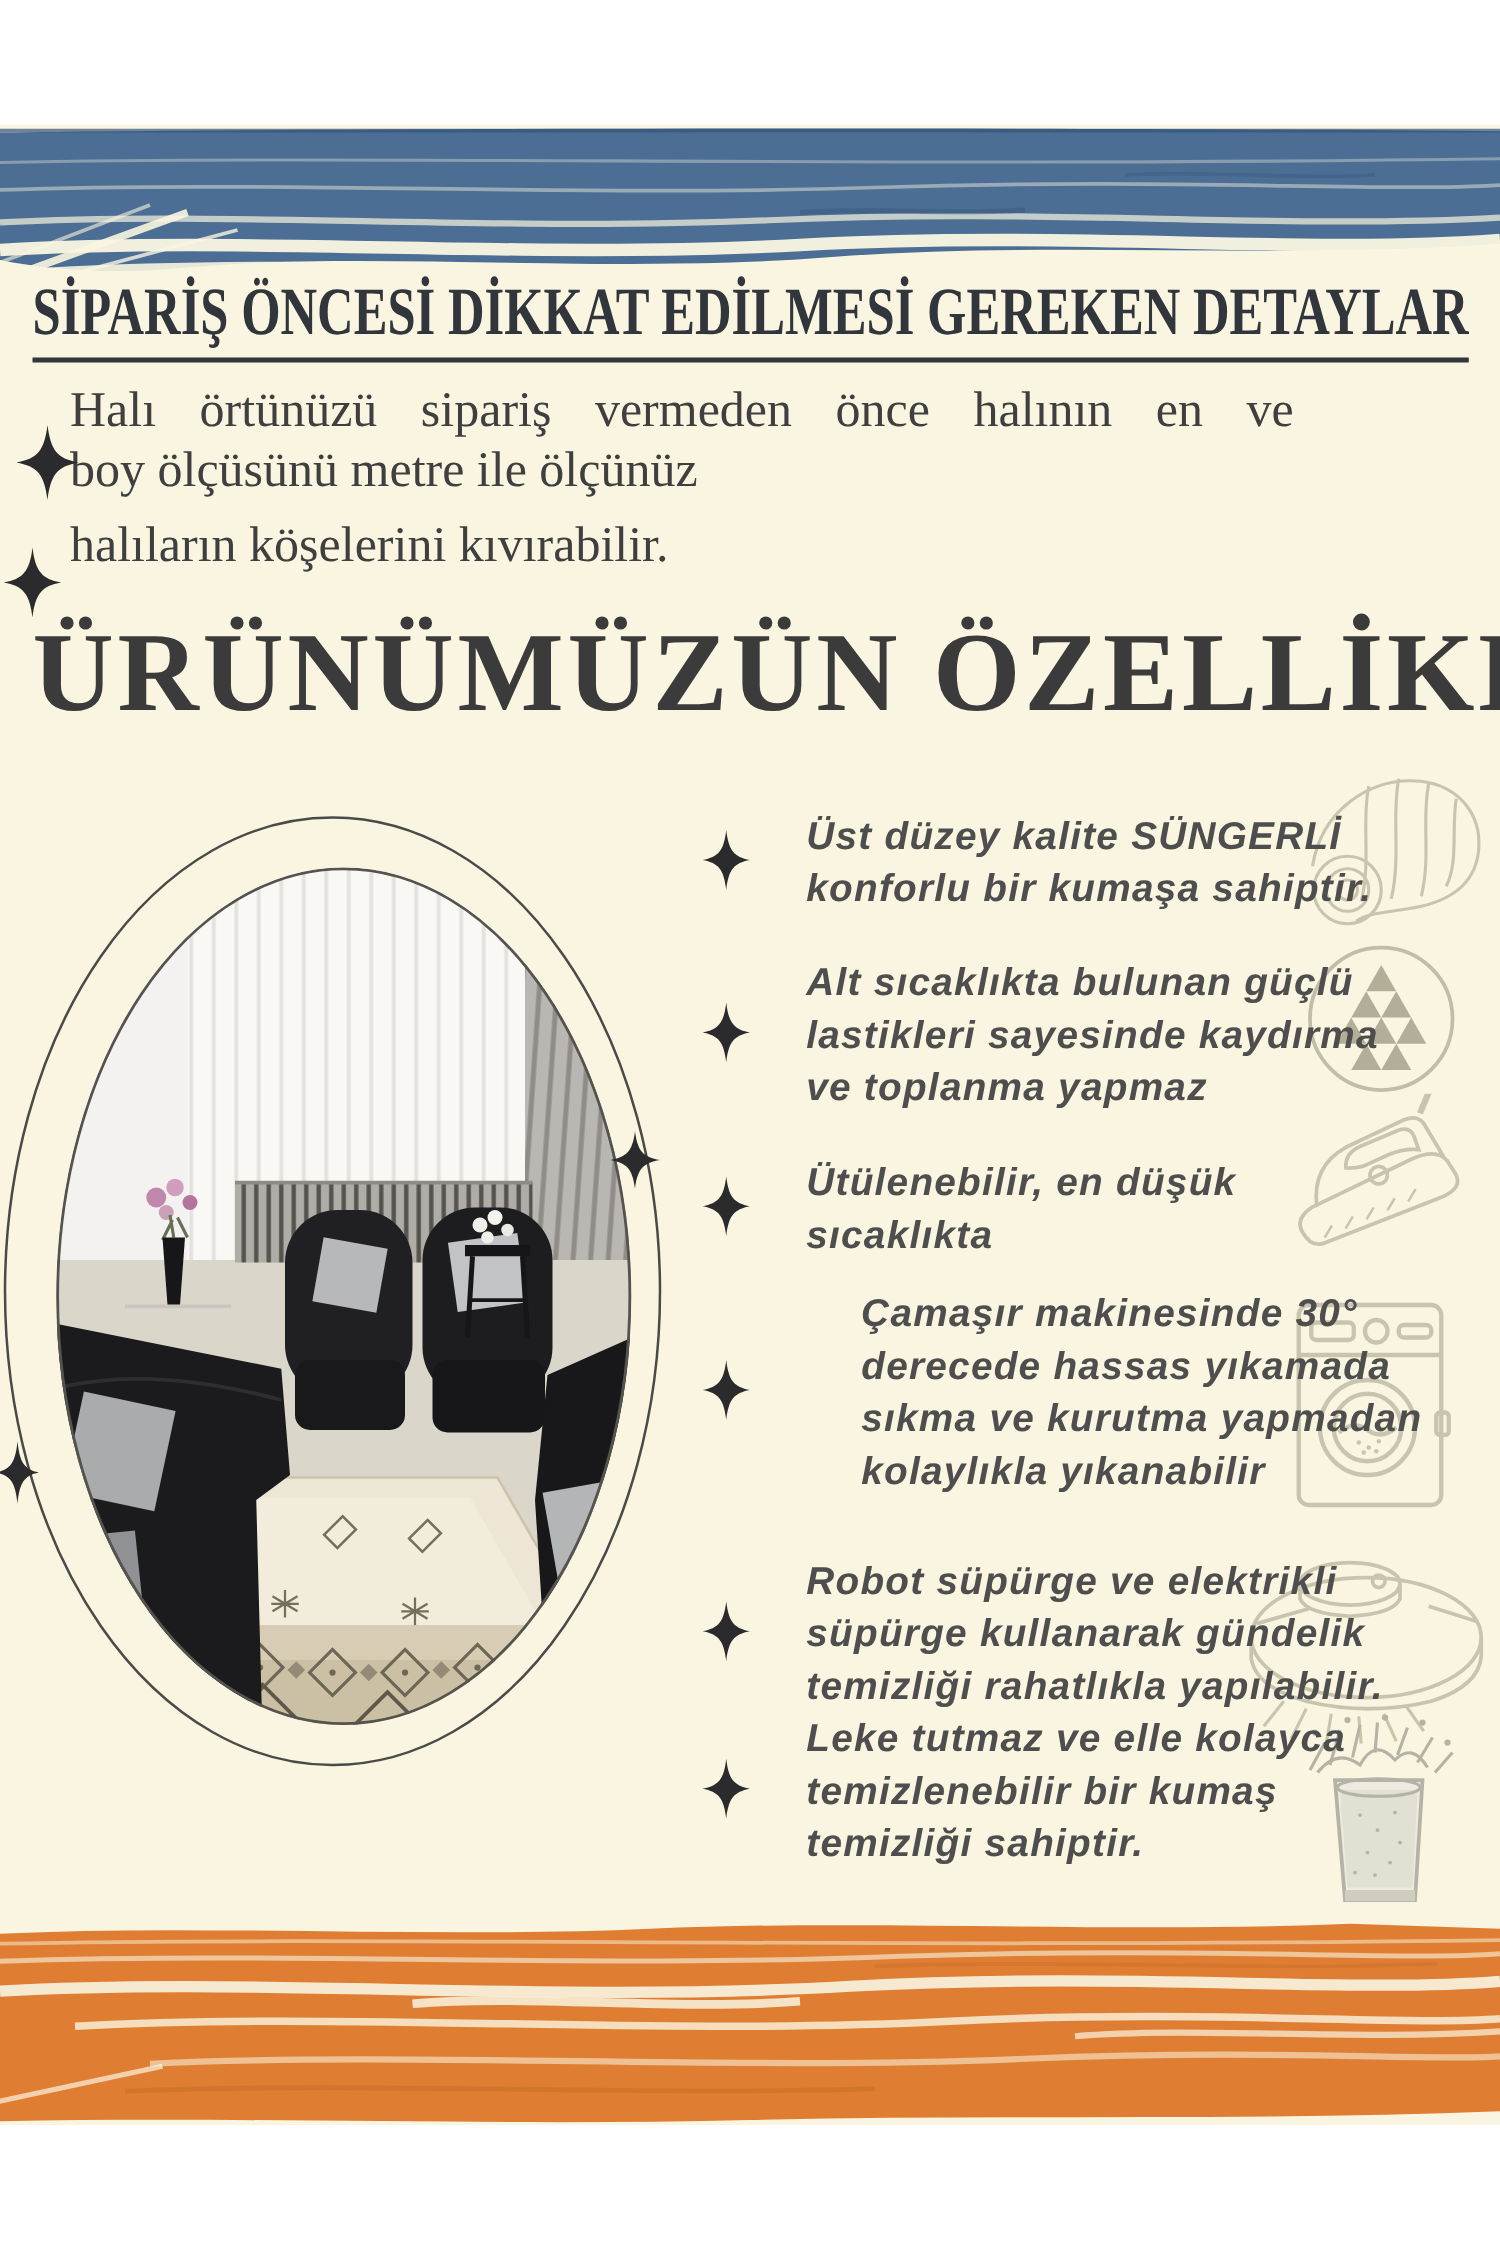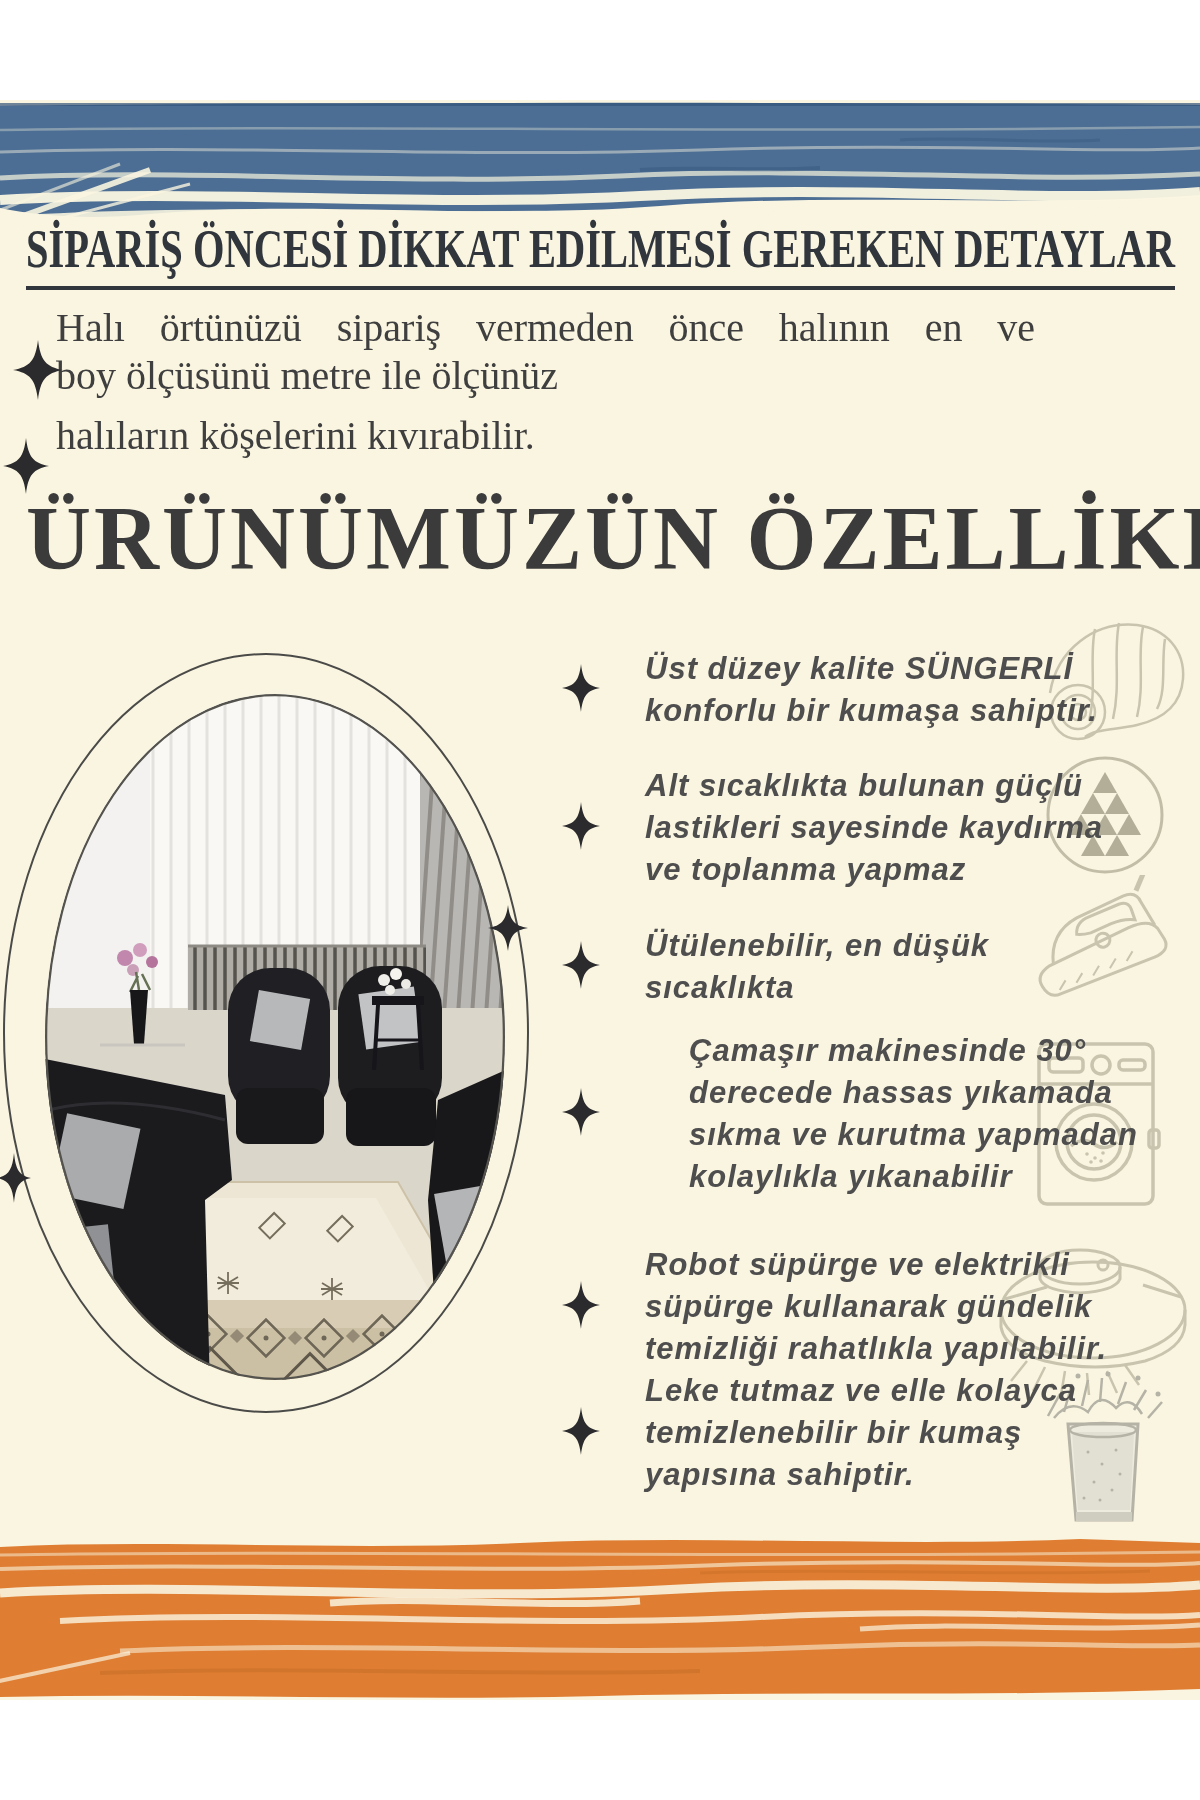--- a/index.html
+++ b/index.html
@@ -342,21 +342,21 @@
       </div>
     </div>
 
     <div class="feature f6">
       <span class="star-wrap"><svg width="38" height="48" viewBox="-50 -50 100 100" preserveAspectRatio="none">
             <use href="#sparkle" class="star"></use>
           </svg></span>
       <div class="lines">
         <div class="fline">Leke tutmaz ve elle kolayca</div>
         <div class="fline">temizlenebilir bir kumaş</div>
-        <div class="fline">yapısına sahiptir.</div>
+        <div class="fline">temizliği sahiptir.</div>
       </div>
     </div>
 
     <svg class="band band-bottom" width="1200" height="166" viewBox="0 0 1200 166">
       <path fill="#df7e33" d="M0,14 C160,6 340,18 520,10 C700,2 900,14 1080,6 L1200,10 L1200,156 C1000,164 800,158 600,163 C400,168 200,160 0,164 Z"></path>
       <path stroke="#faf5e0" fill="none" stroke-width="9" opacity="0.9" d="M0,60 C200,48 440,70 680,56 C900,44 1080,62 1200,52"></path>
       <path stroke="#faf5e0" fill="none" stroke-width="6" opacity="0.8" d="M60,88 C280,76 520,96 760,84 C960,74 1120,88 1200,82"></path>
       <path stroke="#faf5e0" fill="none" stroke-width="4" opacity="0.6" d="M0,36 C240,28 480,42 720,32 C960,24 1120,36 1200,30"></path>
       <path stroke="#faf5e0" fill="none" stroke-width="5" opacity="0.55" d="M120,118 C340,108 580,124 820,114 C1020,106 1140,116 1200,112"></path>
       <path stroke="#faf5e0" fill="none" stroke-width="3" opacity="0.5" d="M0,22 C300,16 700,26 1200,19"></path>

